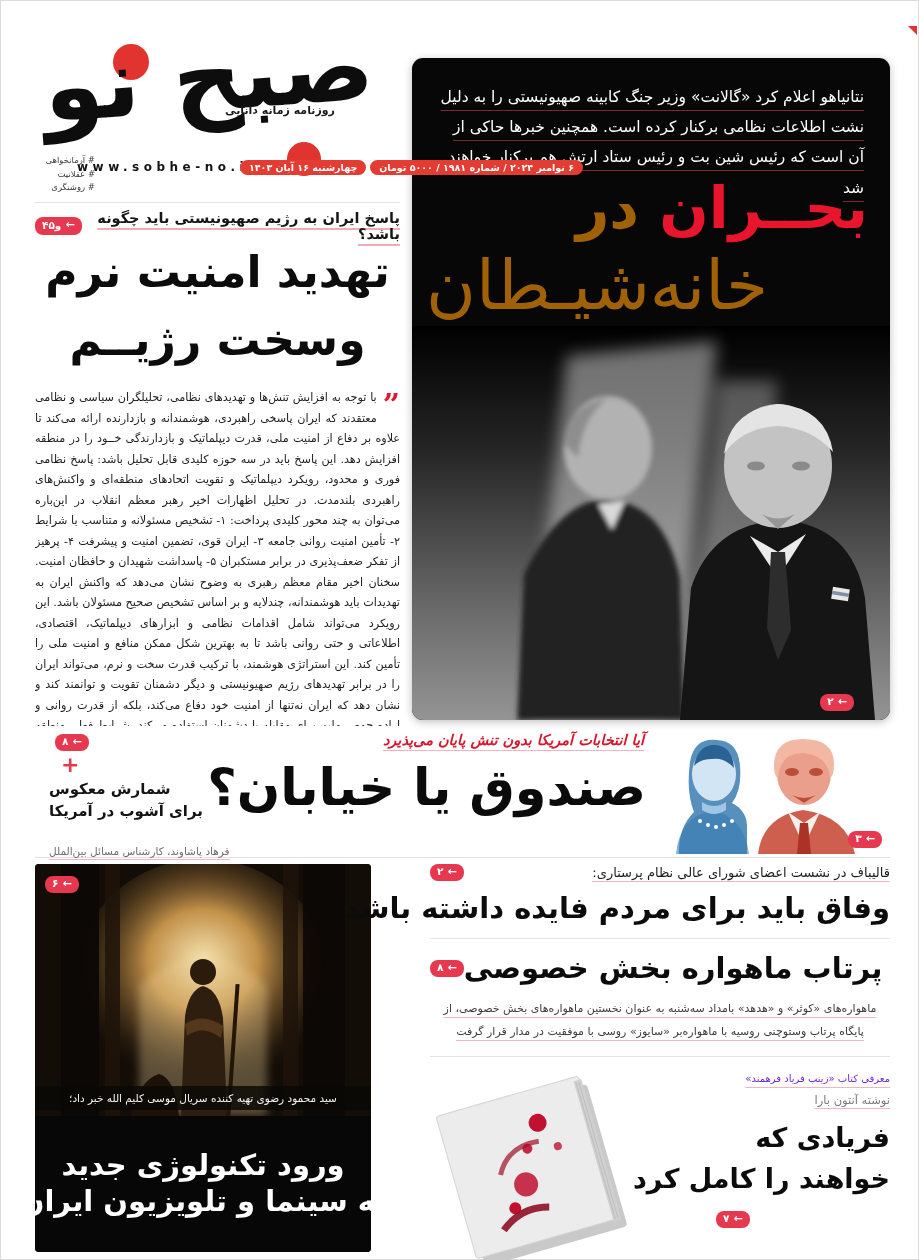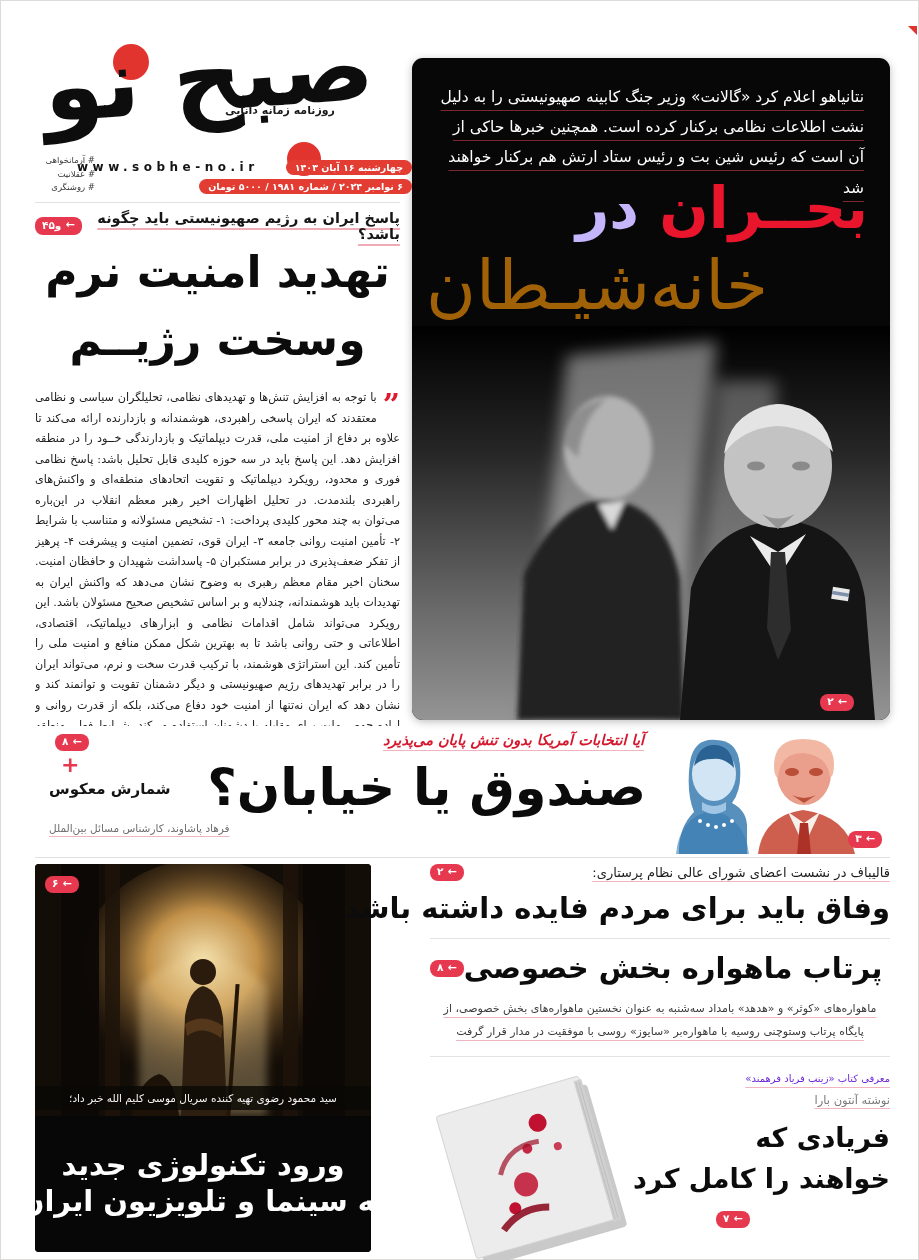--- a/index.html
+++ b/index.html
@@ -15,42 +15,42 @@
   .logo-text { position:absolute; left:8px; top:6px; z-index:1; font-size:96px; font-weight:bold;
                color:#0d0d0d; letter-spacing:-5px; transform:rotate(-4deg); line-height:1.2;
                white-space:nowrap; direction:rtl; }
   .tagline { position:absolute; left:190px; top:90px; z-index:2; font-size:11px; font-weight:bold;
              color:#1a1a1a; direction:rtl; }
   .weburl { position:absolute; left:42px; top:146px; z-index:2; font-size:12px; font-weight:bold;
             letter-spacing:4.5px; color:#141414; }
   .hashtags { position:absolute; left:2px; top:140px; z-index:2; font-size:8.5px; color:#3a3a3a;
               line-height:1.6; direction:rtl; text-align:right; width:58px; }
   .date-pills { position:absolute; left:205px; top:146px; width:172px; display:flex;
-                flex-direction:column; align-items:flex-end; gap:4px; z-index:3; }
+                flex-direction:row; align-items:flex-end; gap:4px; z-index:3; }
   .pill { background:#e23c33; color:#fff; font-size:9.5px; font-weight:bold; border-radius:9px;
           padding:2px 9px; white-space:nowrap; direction:rtl; }
   .mast-rule { position:absolute; left:35px; top:202px; width:365px; height:1px; background:#e3e1de; }
   .fold-mark { position:absolute; right:2px; top:26px; width:0; height:0;
                border-top:9px solid #e2342e; border-left:9px solid transparent; }
 
   
   .badge { display:inline-flex; align-items:center; gap:4px; background:#e6394f; color:#fff;
            border-radius:8px; padding:1px 7px 2px; font-size:10.5px; font-weight:bold;
            line-height:1.3; direction:ltr; white-space:nowrap; }
   .badge .arr { font-size:11px; }
 
   
   .lead { position:absolute; left:412px; top:58px; width:478px; height:662px; background:#070707;
           border-radius:11px; overflow:hidden; box-shadow:0 2px 8px rgba(0,0,0,.25); }
   .lead-intro { padding:24px 26px 0; color:#fff; font-size:15.5px; line-height:1.95;
                 text-align:right; text-decoration:underline; -webkit-text-decoration-color:#7d2733;
                 text-decoration-color:#7d2733; text-decoration-thickness:1px; text-underline-offset:8px; }
   .lead-h1 { position:absolute; top:116px; right:22px; font-size:58px; font-weight:bold;
              white-space:nowrap; z-index:4; }
-  .lead-h1 .red { color:#e8152d; } .lead-h1 .white { color:#c4b5fd;margin-left:32px; }
+  .lead-h1 .red { color:#e8152d; } .lead-h1 .white { color:#a16207;margin-left:32px; }
   .lead-h2 { position:absolute; top:188px; left:14px; font-size:68px; font-weight:normal;
              color:#a16207; white-space:nowrap; z-index:4; }
   .lead-photo { position:absolute; left:0; top:268px; width:478px; height:394px; }
   .lead-photo svg { display:block; width:100%; height:100%; }
   .lead-badge { position:absolute; right:36px; bottom:9px; z-index:5; }
 
   
   .an-kicker-row { position:absolute; left:35px; top:210px; width:365px; display:flex;
                    flex-direction:row; align-items:center; justify-content:flex-end; direction:ltr; }
   .an-kicker { font-size:14.5px; font-weight:bold; color:#161616; direction:rtl;
@@ -251,20 +251,21 @@
     <div class="band-head">صندوق یا خیابان؟</div>
 
     <div class="band-left">
       <span class="badge">
         <span>۸</span>
           <span class="arr">←</span>
       </span>
       <span class="plus-ic">+</span>
       <div class="cd-title">
         <div>شمارش معکوس</div>
+        <div>برای آشوب در آمریکا</div>
       </div>
       <div class="cd-byline">فرهاد پاشاوند، کارشناس مسائل بین‌الملل</div>
     </div>
   </div>
 
   <div class="cinema">
     <div class="cinema-scene">
       <svg viewBox="0 0 336 252" preserveAspectRatio="xMidYMid slice">
         <defs>
           <filter id="sb" x="-30%" y="-30%" width="160%" height="160%">

